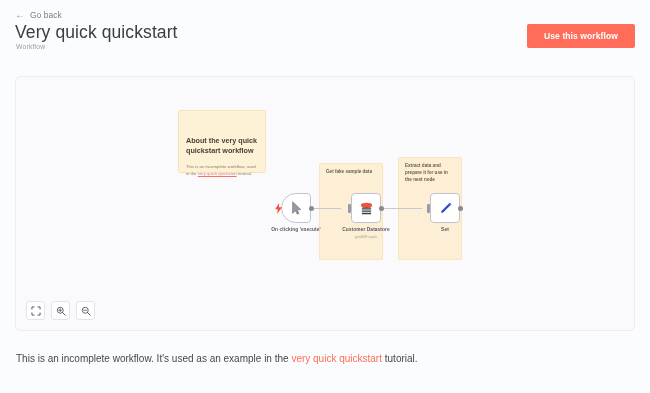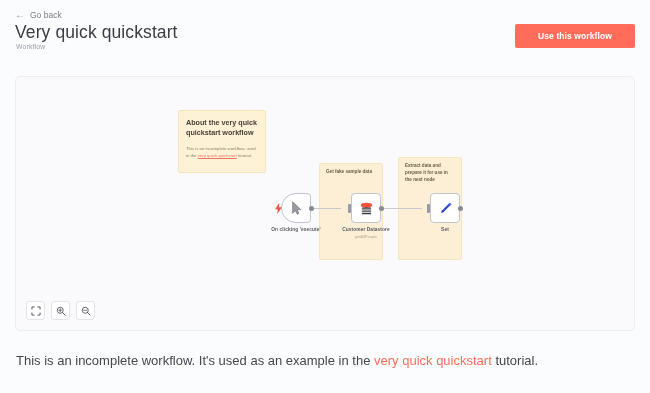--- a/index.html
+++ b/index.html
@@ -26,21 +26,21 @@
   }
   .page-subtitle {
     position: absolute; left: 16px; top: 43px;
     font-size: 6.8px; color: #9A9AA4; letter-spacing: .2px;
   }
   .use-workflow-btn {
     position: absolute; right: 15px; top: 24px;
     background: #FF6D5A; color: #fff; border: none;
     font-family: "Liberation Sans", sans-serif;
     font-size: 8.5px; font-weight: 700;
-    padding: 7px 23px; border-radius: 2px; cursor: pointer;
+    padding: 7px 17px; border-radius: 2px; cursor: pointer;
     letter-spacing: .1px;
   }
 
   
   .canvas {
     position: absolute; left: 15px; top: 76px;
     width: 620px; height: 255px;
     background-color: #FAFAFC;
     background-image: radial-gradient(#E2E2E9 0.7px, transparent 0.7px);
     background-size: 10px 10px;
@@ -51,21 +51,21 @@
   }
 
   
   .sticky-note {
     position: absolute; left: 162px; top: 33px;
     width: 88px; height: 63px;
     background: #FDF1D6; border: 1px solid #F6E3B9;
     border-radius: 2px; padding: 7px 6px 6px 7px;
   }
   .sticky-title {
-    font-size: 7.2px; font-weight: 700; color: #4A4038; line-height: 1.45;
+    font-size: 7.2px; font-weight: 700; color: #4A4038; line-height: 1.45; margin-top: 18px;
   }
   .sticky-body {
     margin-top: 7px; font-size: 4.3px; color: #8C7E6A; line-height: 1.55;
   }
   .sticky-body .lnk { color: #F07466; text-decoration: underline; }
 
   
   .group-note {
     position: absolute; background: #FCEFD6; border: 1px solid #F7E5BD;
     border-radius: 2px;
@@ -135,21 +135,21 @@
     width: 19px; height: 19px; background: #fff;
     border: 1px solid #E3E3EA; border-radius: 3px;
     display: flex; align-items: center; justify-content: center;
     cursor: pointer;
   }
   .ctrl-btn svg { width: 10px; height: 10px; }
 
   
   .footer-desc {
     position: absolute; left: 16px; top: 352px;
-    font-size: 13px; color: #46464E; line-height: 1.4;
+    font-size: 10px; color: #46464E; line-height: 1.4;
   }
   .footer-desc .lnk { color: #FF6D5A; text-decoration: none; }
 
   .apps-panel { position: absolute; left: 523px; top: 351px; width: 112px; }
   .apps-title { font-size: 7.2px; color: #8B8B95; letter-spacing: .1px; }
   .apps-divider { margin-top: 5px; height: 1px; background: #E7E7ED; }
   .apps-icons { margin-top: 7px; display: flex; gap: 6px; }
   .app-icon { width: 15px; height: 15px; cursor: pointer; }
 </style>
 </head>

